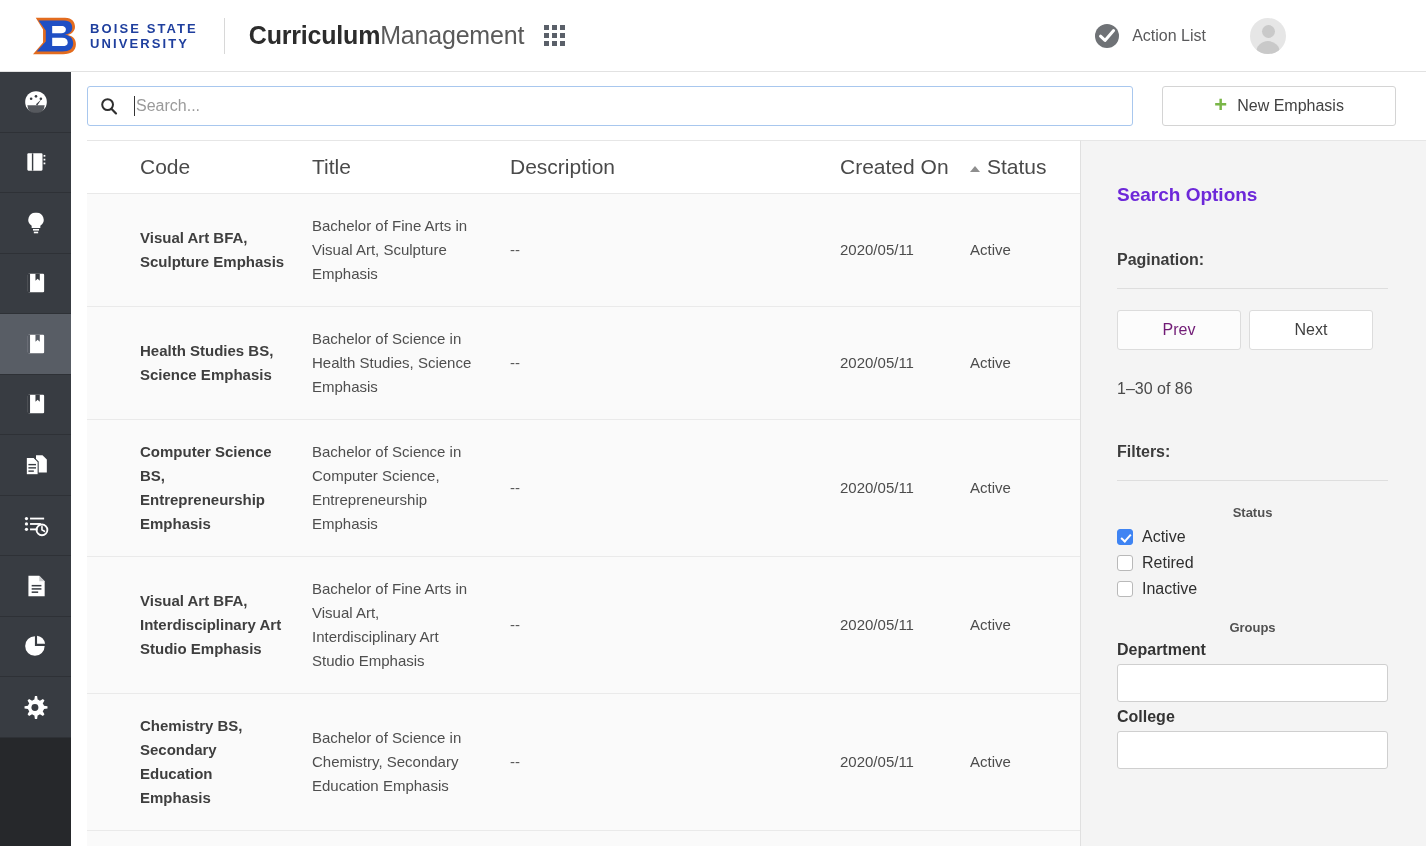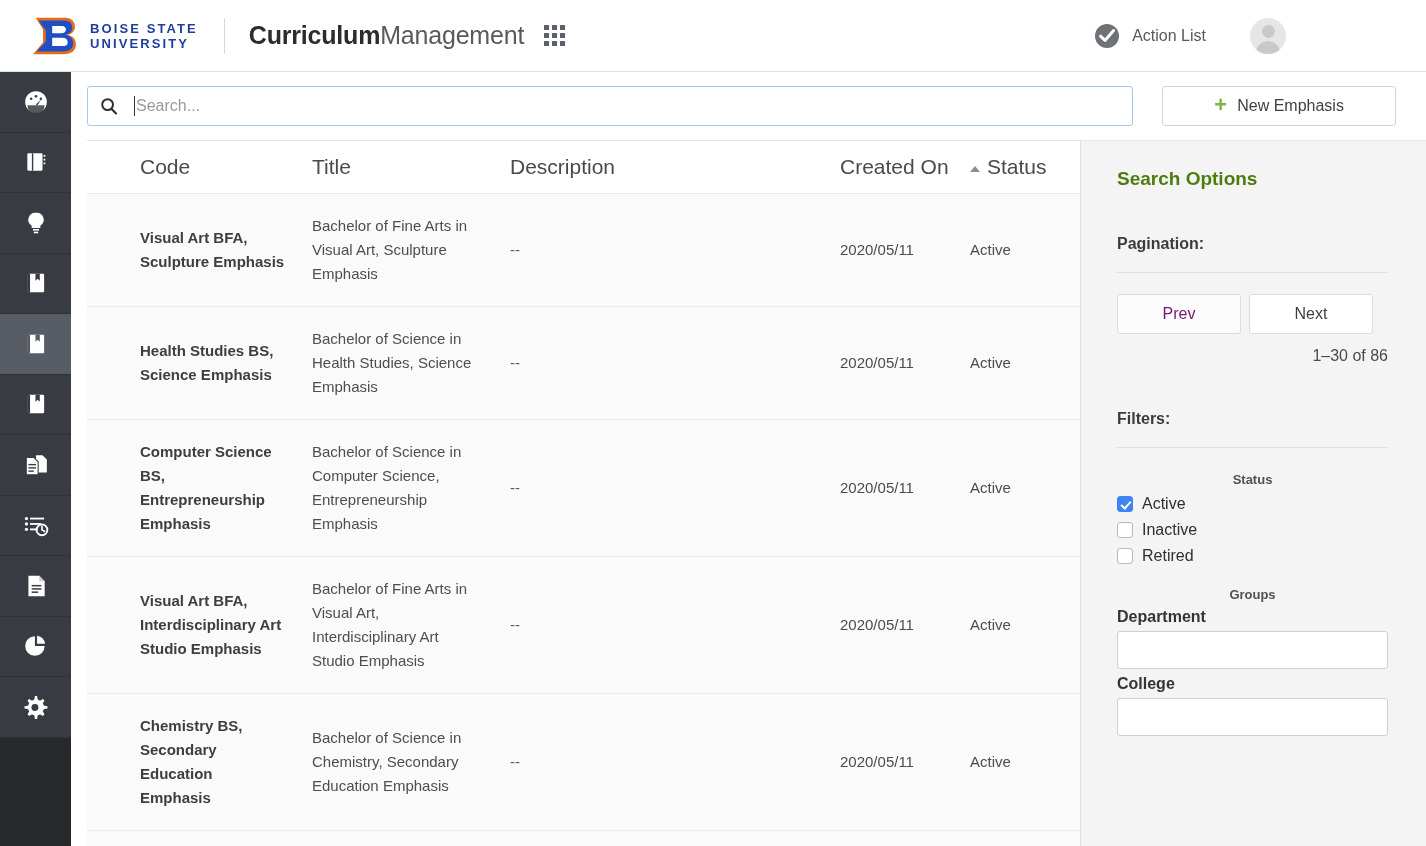--- a/index.html
+++ b/index.html
@@ -195,22 +195,22 @@
   
   .side-panel {
     position: absolute; left: 1009px; top: 68px;
     width: 346px; height: 706px;
     background: #f4f4f4;
     border-left: 1px solid #e0e0e0;
     border-top: 1px solid #e6e6e6;
     padding: 0 38px 0 36px;
   }
   .sp-title {
-    font-size: 19px; font-weight: bold; color: #4d7c0f;
-    margin-top: 27px;
+    font-size: 19px; font-weight: bold; color: #6d28d9;
+    margin-top: 43px;
   }
   .sp-label {
     font-size: 16px; font-weight: bold; color: #3c3c3c;
     margin-top: 45px;
   }
   .sp-rule {
     height: 1px; background: #dedede;
     margin-top: 19px;
   }
   .pager {
@@ -220,23 +220,23 @@
     width: 124px; height: 40px;
     background: #ffffff;
     border: 1px solid #dcdcdc;
     border-radius: 3px;
     display: flex; align-items: center; justify-content: center;
     font-size: 16px; cursor: pointer;
   }
   .pg-btn.prev { color: #701a75; background: #fcfcfc; }
   .pg-btn.next { color: #3f3f3f; margin-left: 8px; }
   .pg-count {
-    text-align: right;
+    text-align: left;
     font-size: 16px; color: #4a4a4a;
-    margin-top: 13px;
+    margin-top: 30px;
   }
   .grp-head {
     text-align: center;
     font-size: 13px; font-weight: bold; color: #515151;
     margin-top: 24px;
   }
   .cb-row {
     display: flex; align-items: center;
     margin-top: 8px; cursor: pointer;
   }
@@ -516,25 +516,25 @@
     <div class="sp-rule"></div>
 
     <div class="grp-head">Status</div>
 
     <div class="cb-row">
       <span class="cb checked"></span>
       <span class="cb-lbl">Active</span>
     </div>
     <div class="cb-row">
       <span class="cb"></span>
-      <span class="cb-lbl">Inactive</span>
+      <span class="cb-lbl">Retired</span>
     </div>
     <div class="cb-row">
       <span class="cb"></span>
-      <span class="cb-lbl">Retired</span>
+      <span class="cb-lbl">Inactive</span>
     </div>
 
     <div class="grp-head groups">Groups</div>
 
     <div class="fld-label">Department</div>
     <div class="fld"></div>
 
     <div class="fld-label">College</div>
     <div class="fld"></div>
   </div>

